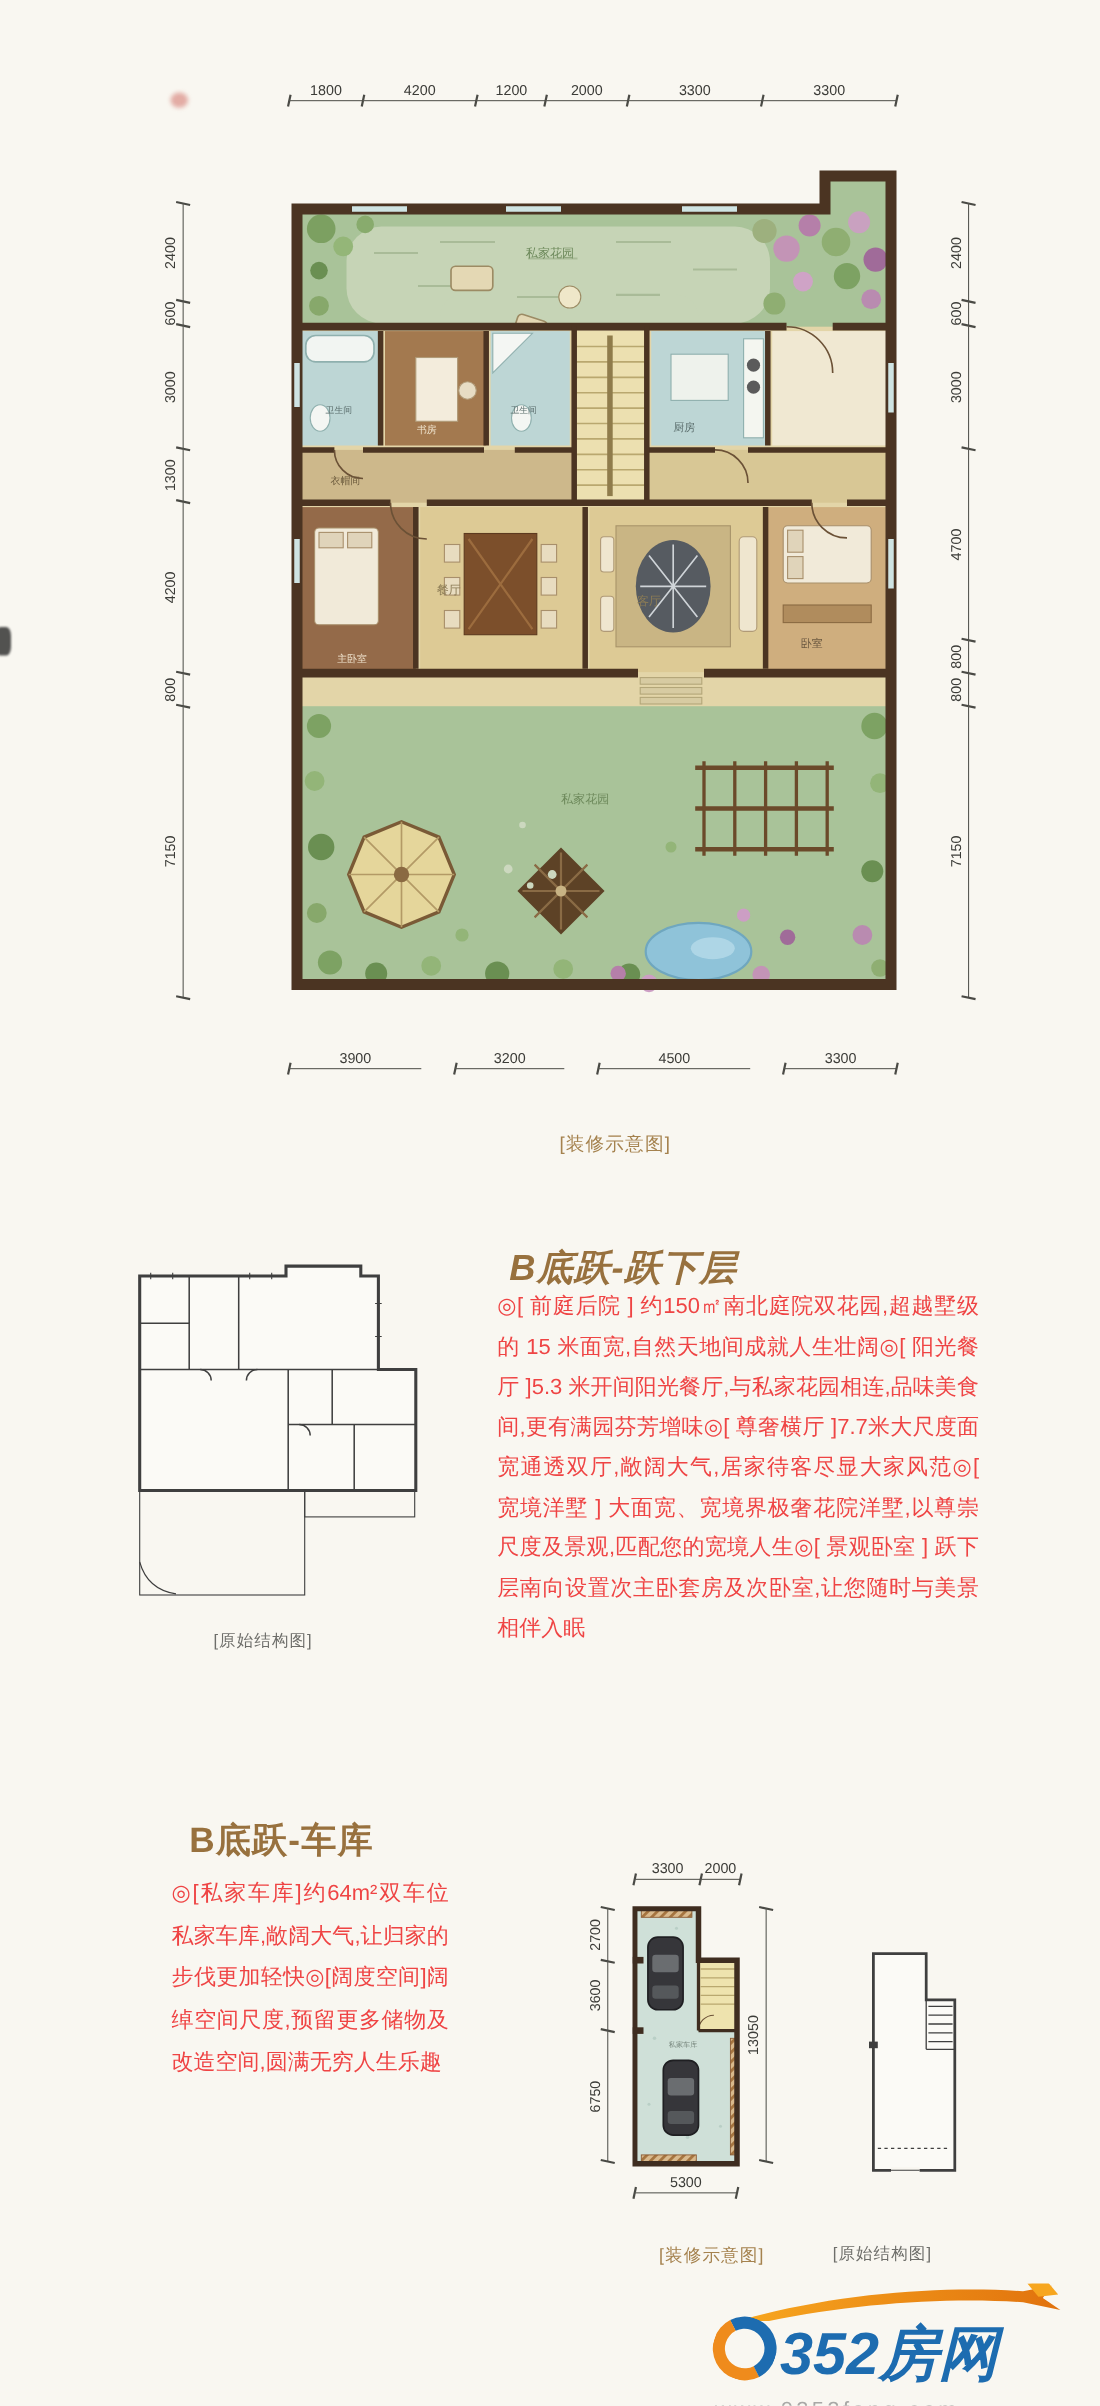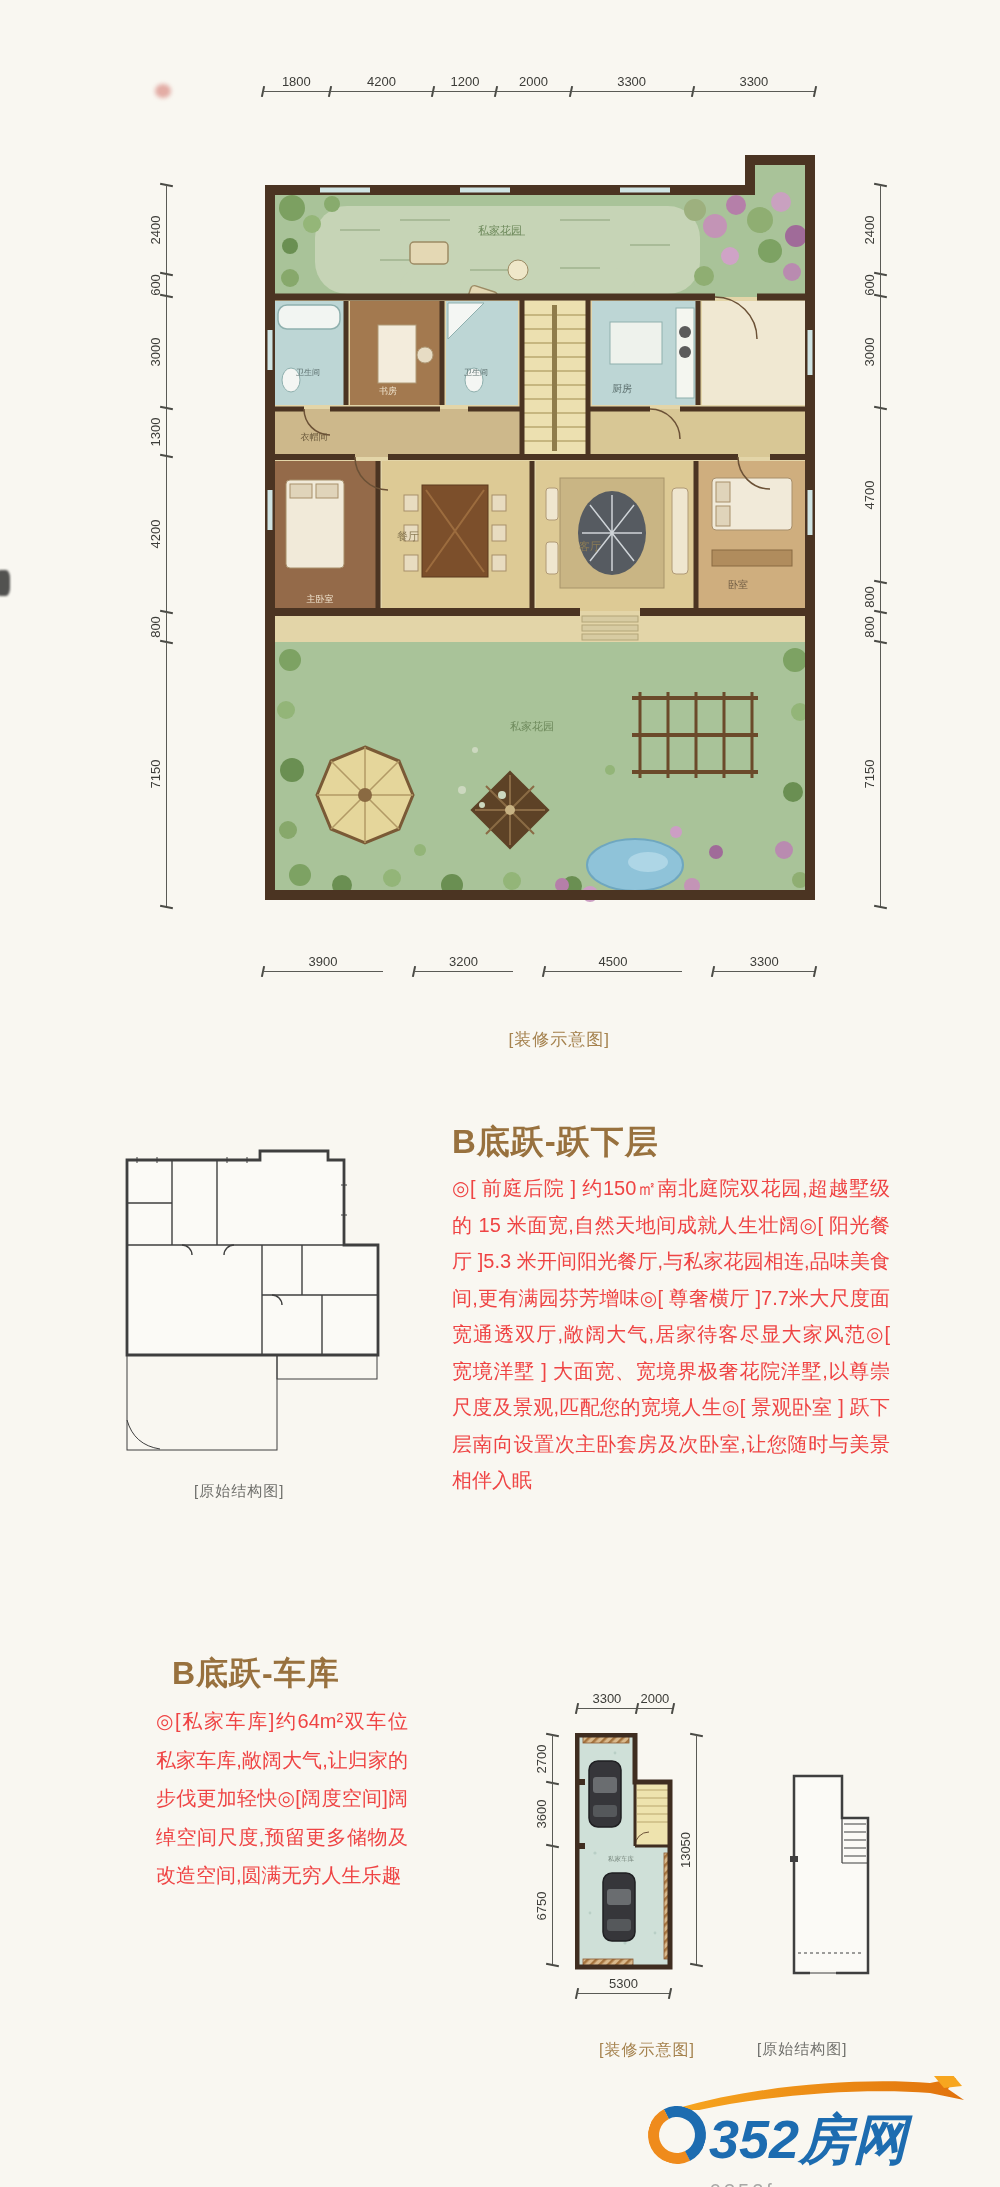--- a/index.html
+++ b/index.html
@@ -310,21 +310,21 @@
   </g>
   <g stroke="#3f3f3f" stroke-width="1" fill="none">
     <rect x="15" y="210" width="150" height="95"></rect>
     <path d="M15,275 Q22,300 48,304"></path>
     <rect x="165" y="210" width="100" height="24"></rect>
     <path d="M25,12 V18 M45,12 V18 M115,12 V18 M135,12 V18 M229,40 H235 M229,70 H235"></path>
   </g>
 </svg>
 <div class="caption-gray" style="left:194px;top:1482px;width:150px;">[原始结构图]</div>
 
-<h2 class="sec-title" style="left:452px;top:1120px;margin:0;">B底跃-跃下层</h2>
+<h2 class="sec-title" style="left:452px;top:1120px;margin:11px;font-style:italic;">B底跃-跃下层</h2>
 <p class="sec-body" style="left:452px;top:1170px;width:438px;margin:0;">◎[ 前庭后院 ] 约150㎡南北庭院双花园,超越墅级的 15 米面宽,自然天地间成就人生壮阔◎[ 阳光餐厅 ]5.3 米开间阳光餐厅,与私家花园相连,品味美食间,更有满园芬芳增味◎[ 尊奢横厅 ]7.7米大尺度面宽通透双厅,敞阔大气,居家待客尽显大家风范◎[ 宽境洋墅 ] 大面宽、宽境界极奢花院洋墅,以尊崇尺度及景观,匹配您的宽境人生◎[ 景观卧室 ] 跃下层南向设置次主卧套房及次卧室,让您随时与美景相伴入眠</p>
 
 <h2 class="sec-title" style="left:156px;top:1636px;margin:16px;font-size:32px;">B底跃-车库</h2>
 <p class="sec-body garage" style="left:156px;top:1702px;width:252px;margin:0;">◎[私家车库]约64m²双车位私家车库,敞阔大气,让归家的步伐更加轻快◎[阔度空间]阔绰空间尺度,预留更多储物及改造空间,圆满无穷人生乐趣</p>
 
 <div class="dim-h" style="left:577px;top:1689px;width:96px;">
   <div class="seg" style="flex-grow:3300;">
       <span>3300</span>
     </div>
   <div class="seg" style="flex-grow:2000;">

